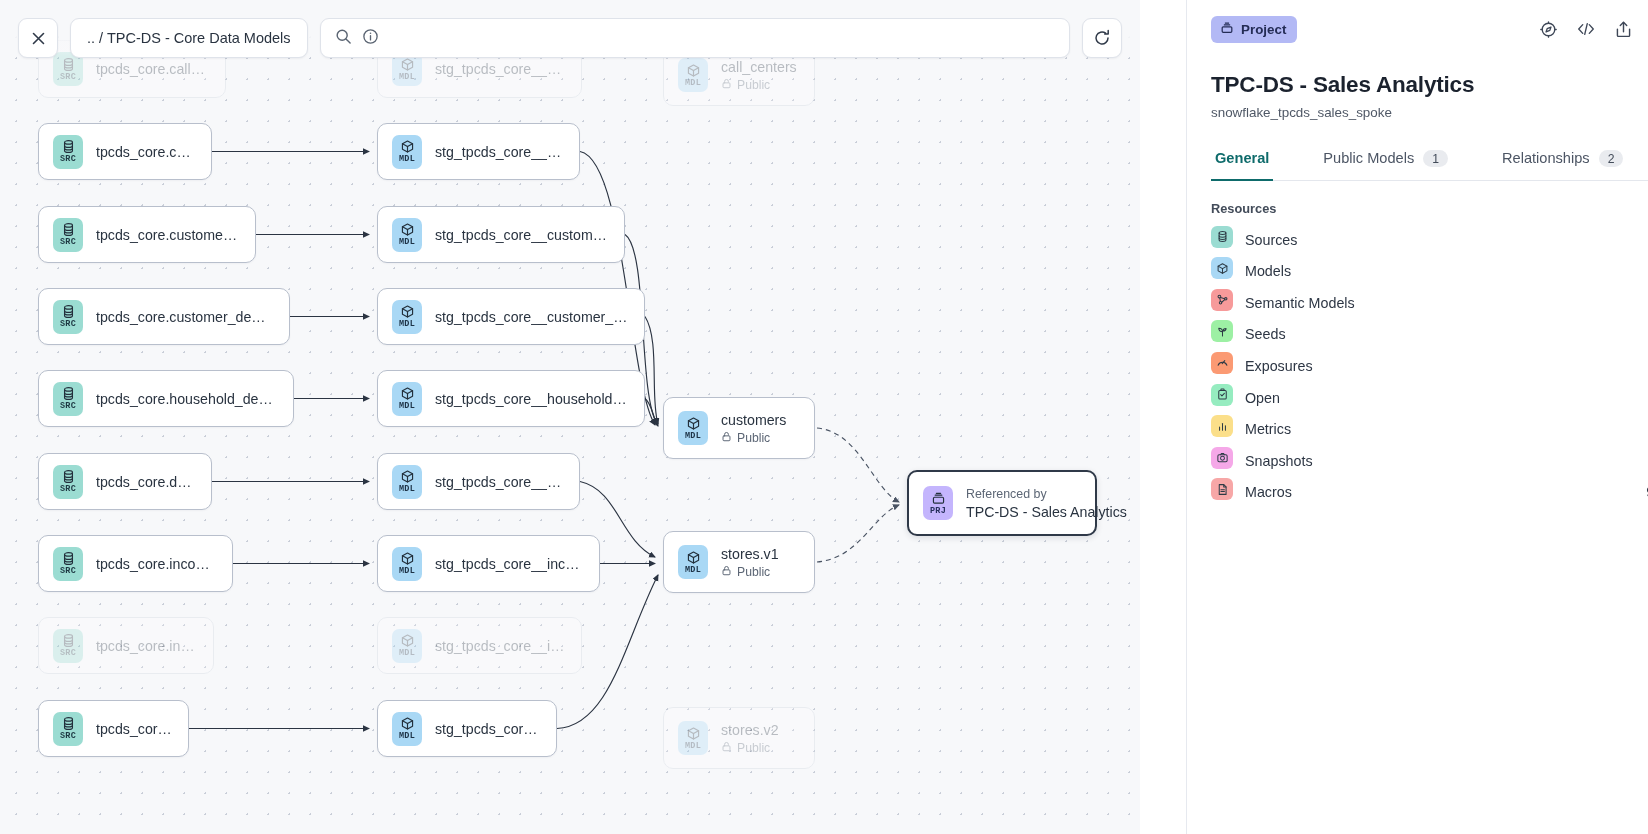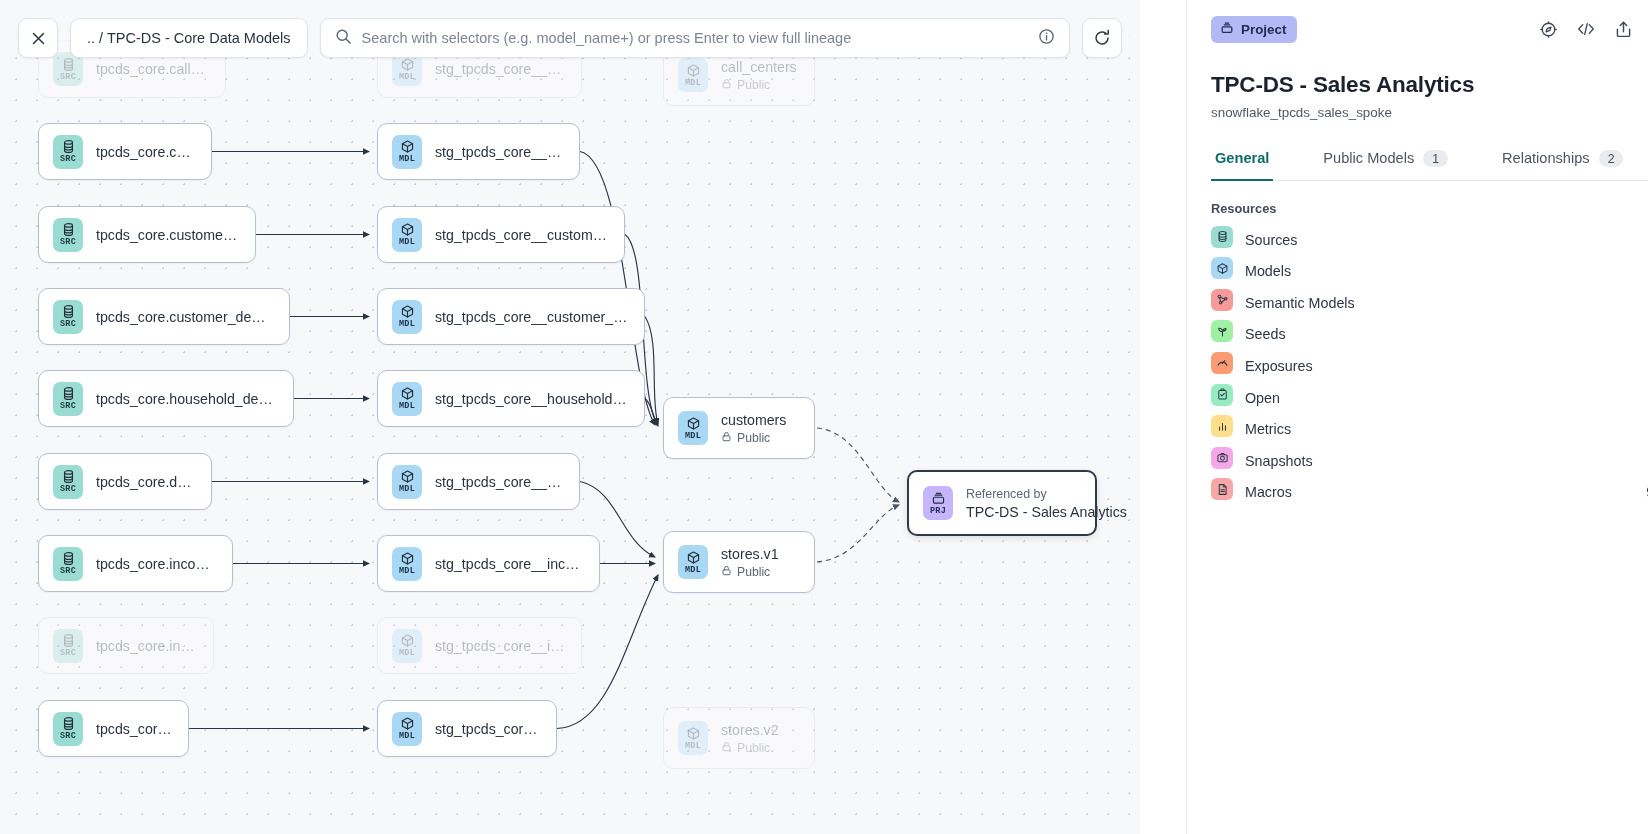--- a/index.html
+++ b/index.html
@@ -615,21 +615,20 @@
         <span>.. / TPC-DS - Core Data Models</span>
       </div>
 
       <div id="search-wrap">
         <span>
           <svg width="17" height="17" viewBox="0 0 18 18" fill="none" stroke="#5a6472" stroke-width="1.5">
             <circle cx="7.6" cy="7.6" r="5.3"></circle>
             <path d="M11.6 11.6 L16 16" stroke-linecap="round"></path>
           </svg>
         </span>
-        <input id="search-input" type="text" placeholder="Search with selectors (e.g. model_name+) or press Enter to view full lineage" style="">
         <span>
           <svg width="17" height="17" viewBox="0 0 18 18" fill="none" stroke="#5a6472" stroke-width="1.4">
             <circle cx="9" cy="9" r="7"></circle>
             <path d="M9 8.2 L9 12.6" stroke-linecap="round"></path>
             <circle cx="9" cy="5.6" r=".85" fill="#5a6472" stroke="none"></circle>
           </svg>
         </span>
       </div>
 
       <div class="tb-btn" title="Refresh">

